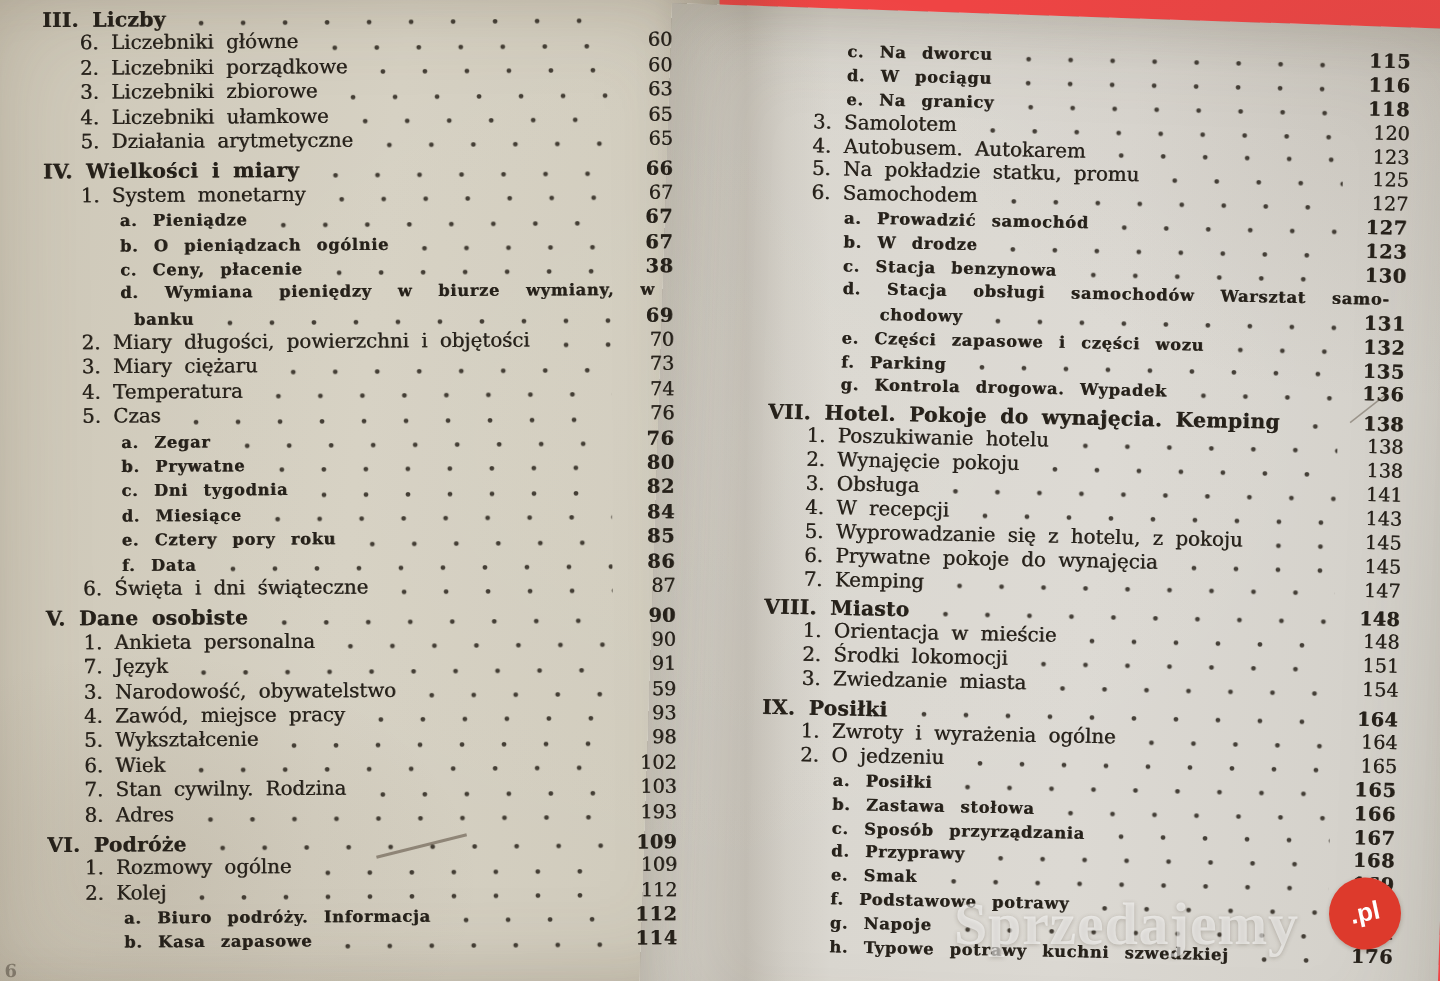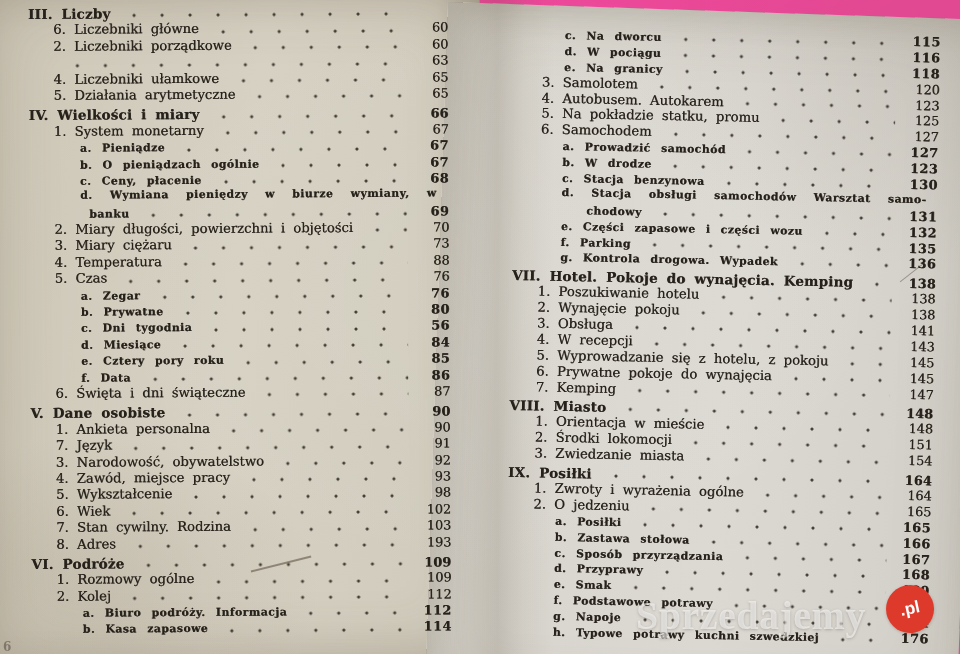--- a/index.html
+++ b/index.html
@@ -1,19 +1,19 @@
 <!DOCTYPE html>
 <html><head>
 <meta charset="utf-8">
 <title>Book Table of Contents Photo</title>
 <style>
   html,body{margin:0;padding:0;background:#0e0c09;}
   .stage{
     position:relative;width:960px;height:654px;overflow:hidden;
-    background:#ec4899;font-family:"DejaVu Serif",serif;
+    background:#ef4444;font-family:"DejaVu Serif",serif;
   }
   
   .paper-left{
     position:absolute;left:-12px;top:-10px;width:494px;height:676px;z-index:1;
     transform:rotate(-0.4deg);
     background:linear-gradient(97deg,#cdc7b7 0%,#d6d1c3 50%,#cfcabb 100%);
     box-shadow:inset 0 0 70px rgba(92,76,54,0.28), inset -20px 0 40px rgba(92,76,54,0.12);
   }
   .paper-right{
     position:absolute;left:448px;top:2px;width:532px;height:700px;z-index:2;
@@ -97,20 +97,21 @@
         <span class="lab">6. Liczebniki główne</span>
         <span class="dots"></span>
         <span class="pg">60</span>
       </div>
       <div class="row num">
         <span class="lab">2. Liczebniki porządkowe</span>
         <span class="dots"></span>
         <span class="pg">60</span>
       </div>
       <div class="row num">
+        <span class="lab">3. Liczebniki zbiorowe</span>
         <span class="dots"></span>
         <span class="pg">63</span>
       </div>
       <div class="row num">
         <span class="lab">4. Liczebniki ułamkowe</span>
         <span class="dots"></span>
         <span class="pg">65</span>
       </div>
       <div class="row num">
         <span class="lab">5. Działania arytmetyczne</span>
@@ -133,21 +134,21 @@
         <span class="pg">67</span>
       </div>
       <div class="row sub">
         <span class="lab">b. O pieniądzach ogólnie</span>
         <span class="dots"></span>
         <span class="pg">67</span>
       </div>
       <div class="row sub">
         <span class="lab">c. Ceny, płacenie</span>
         <span class="dots"></span>
-        <span class="pg">68</span>
+        <span class="pg">38</span>
       </div>
       <div class="row sub wide">
         <span class="lab">d. Wymiana pieniędzy w biurze wymiany, w</span>
         <span class="pg"></span>
       </div>
       <div class="row cont">
         <span class="lab">banku</span>
         <span class="dots"></span>
         <span class="pg">69</span>
       </div>
@@ -157,41 +158,41 @@
         <span class="pg">70</span>
       </div>
       <div class="row num">
         <span class="lab">3. Miary ciężaru</span>
         <span class="dots"></span>
         <span class="pg">73</span>
       </div>
       <div class="row num">
         <span class="lab">4. Temperatura</span>
         <span class="dots"></span>
-        <span class="pg">88</span>
+        <span class="pg">74</span>
       </div>
       <div class="row num">
         <span class="lab">5. Czas</span>
         <span class="dots"></span>
         <span class="pg">76</span>
       </div>
       <div class="row sub">
         <span class="lab">a. Zegar</span>
         <span class="dots"></span>
         <span class="pg">76</span>
       </div>
       <div class="row sub">
         <span class="lab">b. Prywatne</span>
         <span class="dots"></span>
         <span class="pg">80</span>
       </div>
       <div class="row sub">
         <span class="lab">c. Dni tygodnia</span>
         <span class="dots"></span>
-        <span class="pg">56</span>
+        <span class="pg">82</span>
       </div>
       <div class="row sub">
         <span class="lab">d. Miesiące</span>
         <span class="dots"></span>
         <span class="pg">84</span>
       </div>
       <div class="row sub">
         <span class="lab">e. Cztery pory roku</span>
         <span class="dots"></span>
         <span class="pg">85</span>
@@ -217,21 +218,21 @@
         <span class="pg">90</span>
       </div>
       <div class="row num">
         <span class="lab">7. Język</span>
         <span class="dots"></span>
         <span class="pg">91</span>
       </div>
       <div class="row num">
         <span class="lab">3. Narodowość, obywatelstwo</span>
         <span class="dots"></span>
-        <span class="pg">92</span>
+        <span class="pg">59</span>
       </div>
       <div class="row num">
         <span class="lab">4. Zawód, miejsce pracy</span>
         <span class="dots"></span>
         <span class="pg">93</span>
       </div>
       <div class="row num">
         <span class="lab">5. Wykształcenie</span>
         <span class="dots"></span>
         <span class="pg">98</span>

